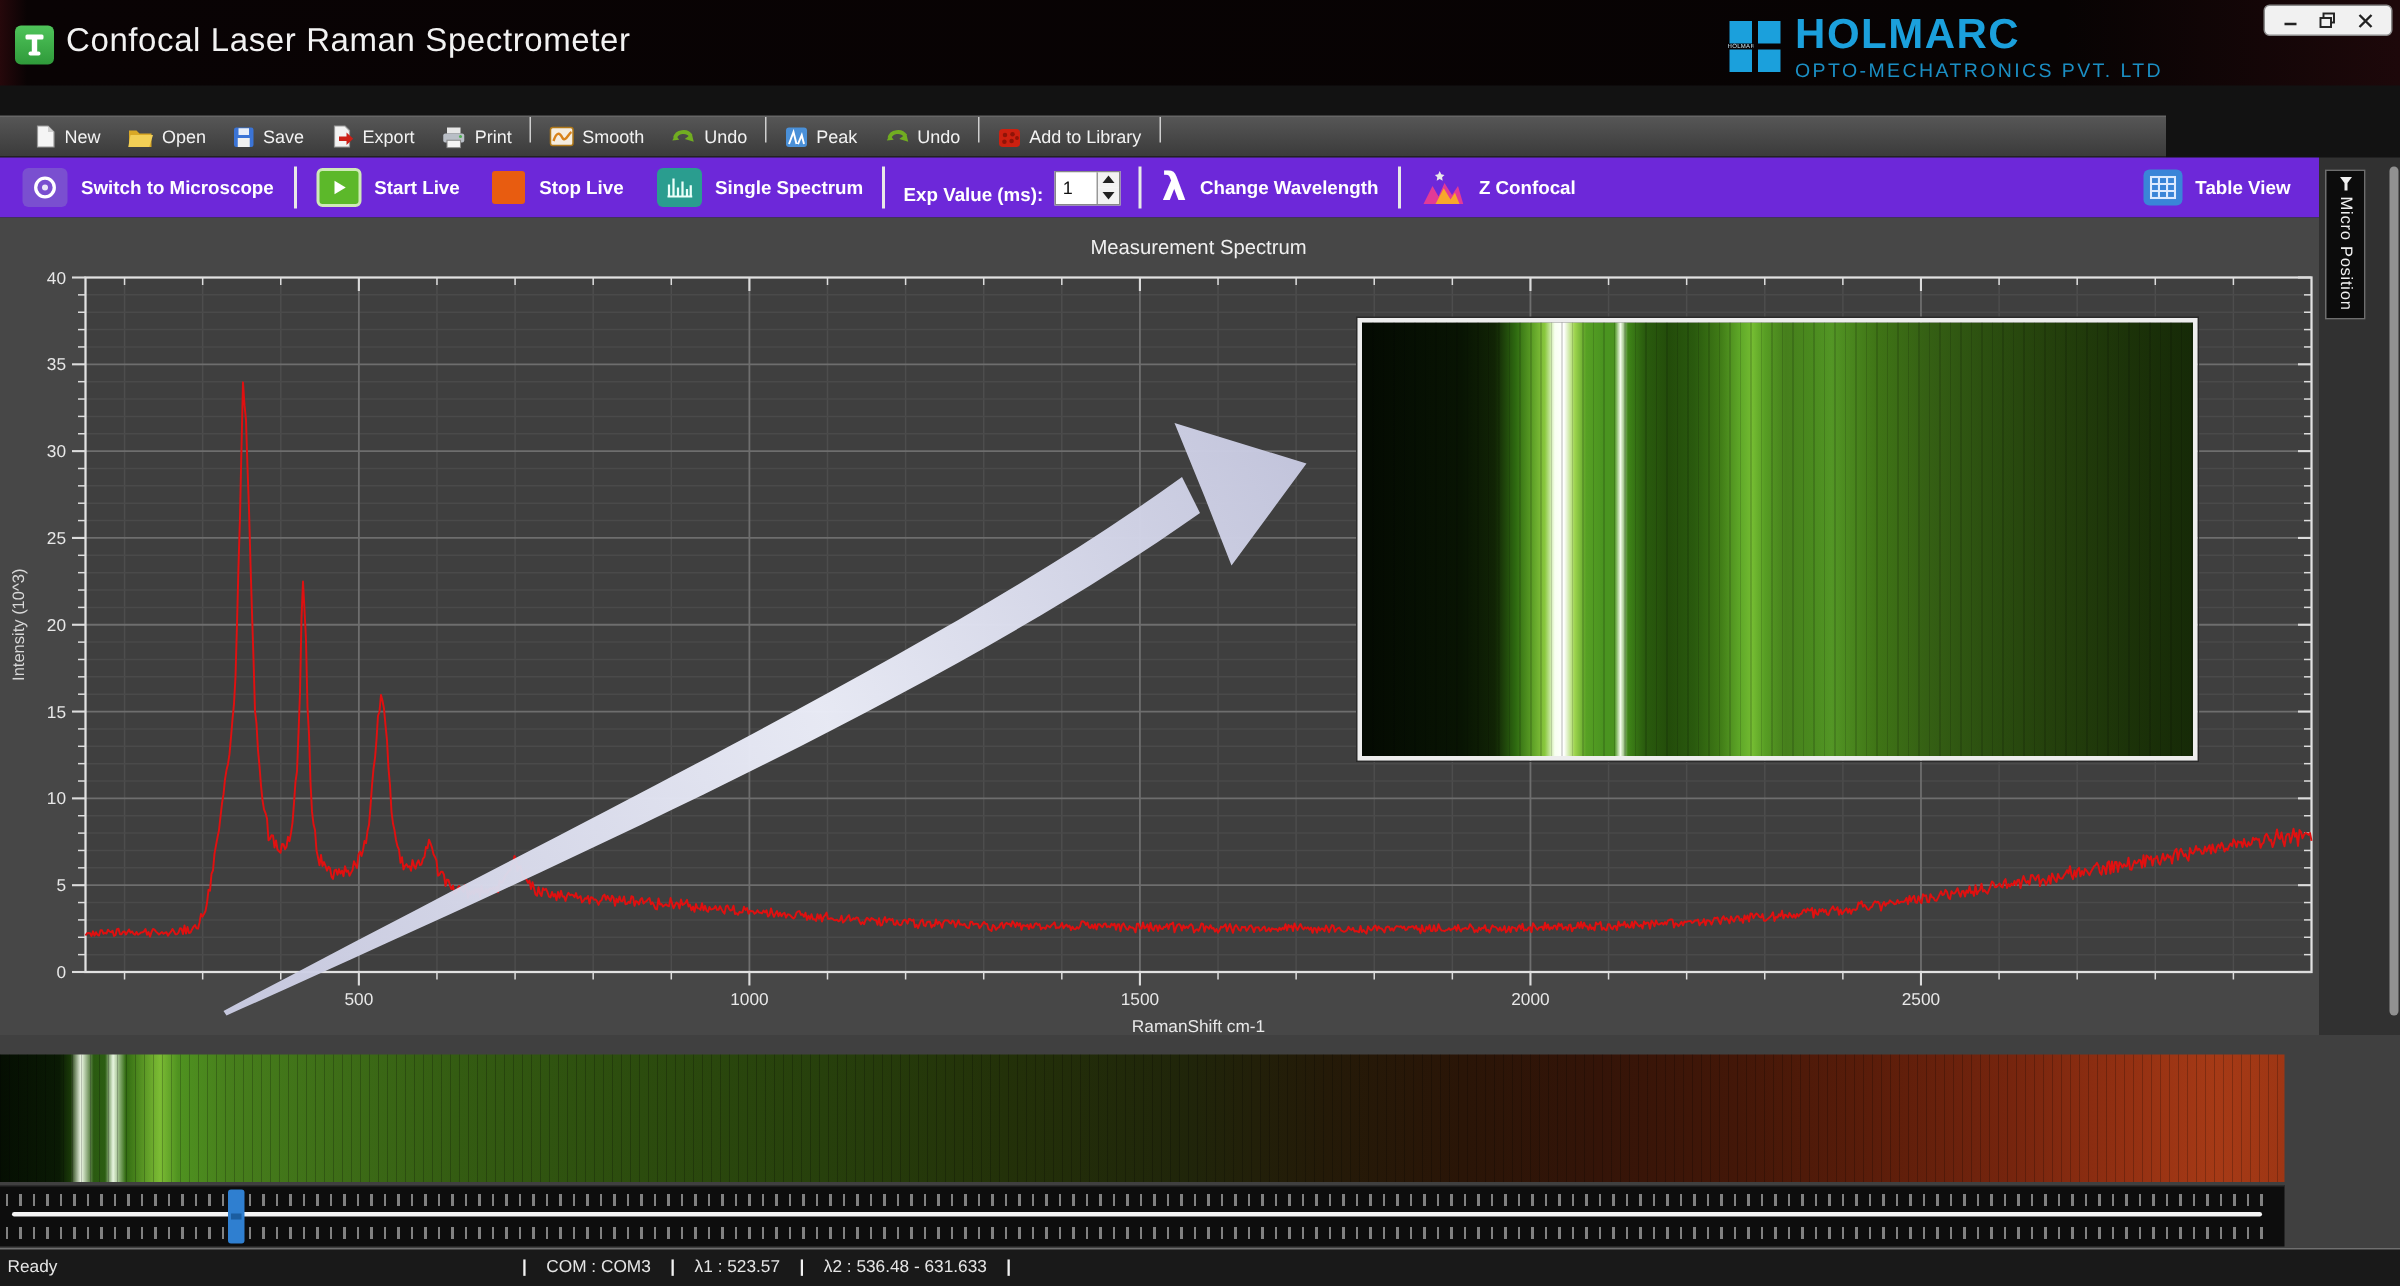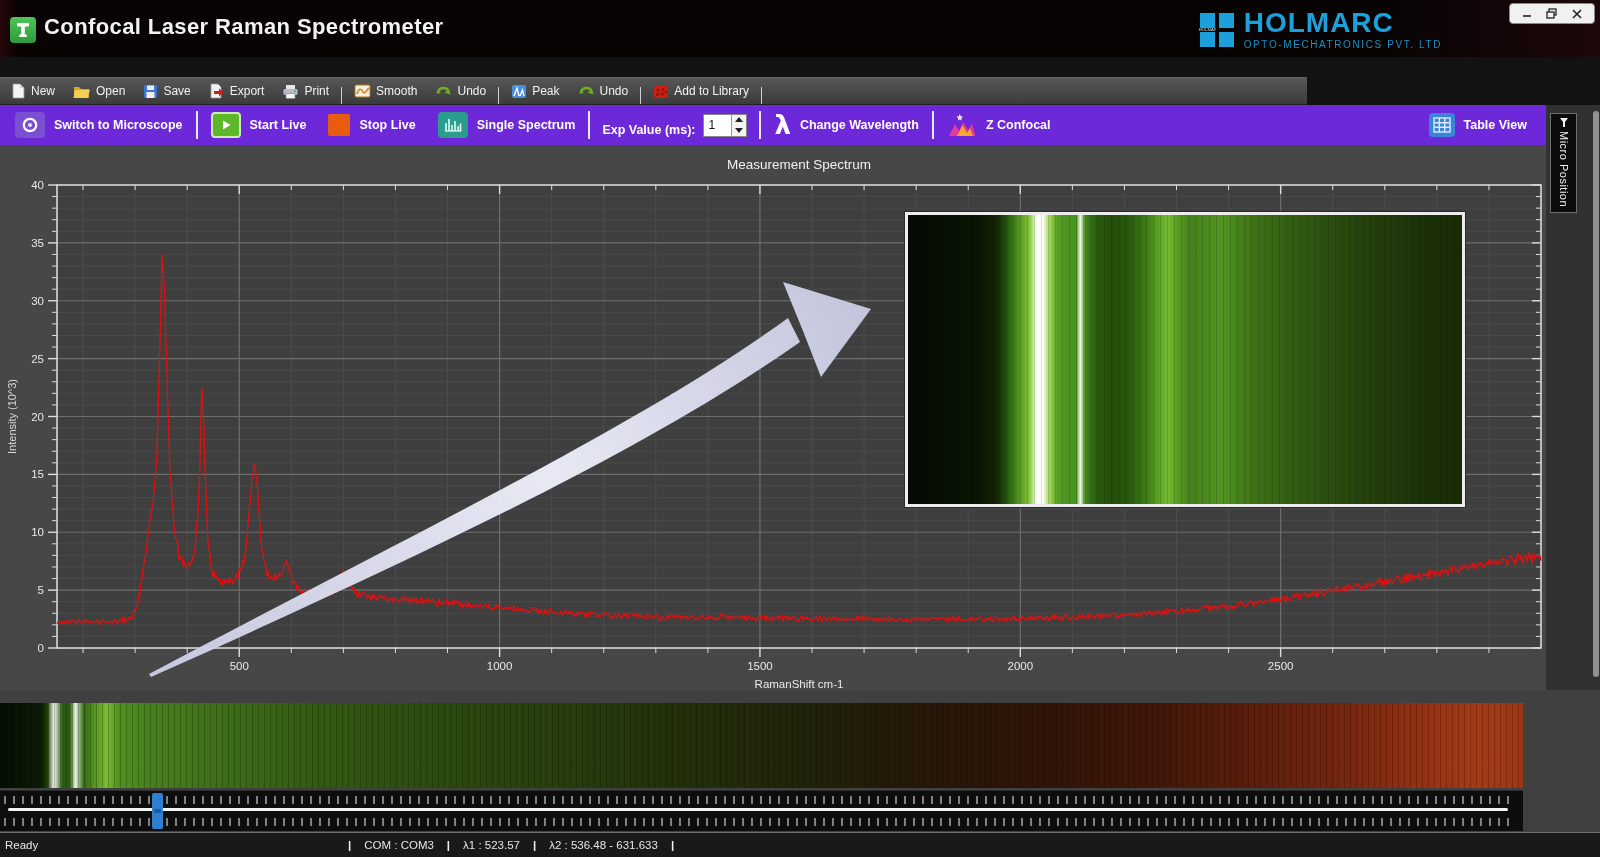--- a/index.html
+++ b/index.html
@@ -4,42 +4,42 @@
 <style>
   html,body{margin:0;padding:0;background:#000;}
   *{box-sizing:border-box;font-family:"Liberation Sans","DejaVu Sans",sans-serif;}
   .app{position:relative;width:1600px;height:857px;background:#121212;overflow:hidden;}
 
   
   .titlebar{position:absolute;left:0;top:0;width:1600px;height:57px;
     background:linear-gradient(90deg,#26080b 0,#090304 18px,#070303 86%,#1d080a 100%);}
   .app-icon{position:absolute;left:10px;top:17px;width:26px;height:26px;border-radius:4px;
     background:linear-gradient(180deg,#4fc45a,#2f9a3a);display:flex;align-items:center;justify-content:center;}
-  .win-title{position:absolute;left:44px;top:14px;color:#f2f2f2;font-size:22px;font-weight:700;letter-spacing:.4px;}
+  .win-title{position:absolute;left:44px;top:14px;color:#f2f2f2;font-size:22px;font-weight:400;letter-spacing:.4px;}
   .brand{position:absolute;right:158px;top:9px;display:flex;align-items:center;gap:10px;}
   .logo-grid{display:grid;grid-template-columns:15px 15px;grid-template-rows:15px 15px;gap:4px;position:relative;}
   .logo-grid .sq{background:#1ba0dc;}
   .logo-grid .tiny{position:absolute;left:-1px;top:14px;width:17px;height:6px;color:#cfeefc;font-size:4px;
     letter-spacing:.2px;line-height:6px;text-align:center;overflow:hidden;}
   .brand-text{display:flex;flex-direction:column;line-height:1;}
   .brand-name{color:#1ba0dc;font-size:28px;font-weight:bold;letter-spacing:1px;}
-  .brand-tag{color:#1b8fc4;font-size:10px;letter-spacing:1.6px;margin-top:3px;}
+  .brand-tag{color:#1b8fc4;font-size:13px;letter-spacing:1.6px;margin-top:3px;}
   .win-controls{position:absolute;right:5px;top:3px;width:86px;height:21px;background:#f1f1f1;
     border:1px solid #8a8a8a;border-radius:4px;display:flex;align-items:center;justify-content:space-around;padding:0 4px;}
   .win-btn{width:16px;height:14px;display:flex;align-items:center;justify-content:center;cursor:default;}
 
   
   .menubar{position:absolute;left:0;top:57px;width:1600px;height:20px;background:#141414;
     display:flex;align-items:center;border-bottom:1px solid #000;}
   .menu-item{color:#e8e8e8;font-size:12px;padding:0 12px;height:100%;display:flex;align-items:center;}
 
   
-  .toolbar1{position:absolute;left:0;top:77px;width:1307px;height:28px;
+  .toolbar1{position:absolute;left:0;top:77px;width:1444px;height:28px;
     background:linear-gradient(180deg,#565656,#3b3b3b);border-top:1px solid #666;border-bottom:1px solid #222;
-    display:flex;align-items:flex-end;padding-left:2px;}
+    display:flex;align-items:flex-start;padding-left:14px;}
   .tb1-btn{display:flex;align-items:center;gap:5px;color:#f2f2f2;font-size:12px;padding:0 9px;height:100%;}
   .tb1-sep{width:1px;height:17px;background:#cfcfcf;margin:0 3px;}
 
   
   .toolbar2{position:absolute;left:0;top:105px;width:1546px;height:40px;background:#6d28d9;
     display:flex;align-items:center;padding-left:4px;}
   .tb2-btn{display:flex;align-items:center;gap:9px;color:#fff;font-size:12.5px;font-weight:600;padding:0 11px;height:100%;}
   .tb2-sep{width:2px;height:28px;background:#e8e8e8;margin:0 2px;}
   .icon-tile{width:30px;height:26px;border-radius:4px;display:flex;align-items:center;justify-content:center;}
   .exp-group{display:flex;align-items:flex-end;gap:8px;color:#fff;font-size:12.5px;font-weight:600;padding:0 10px;}

